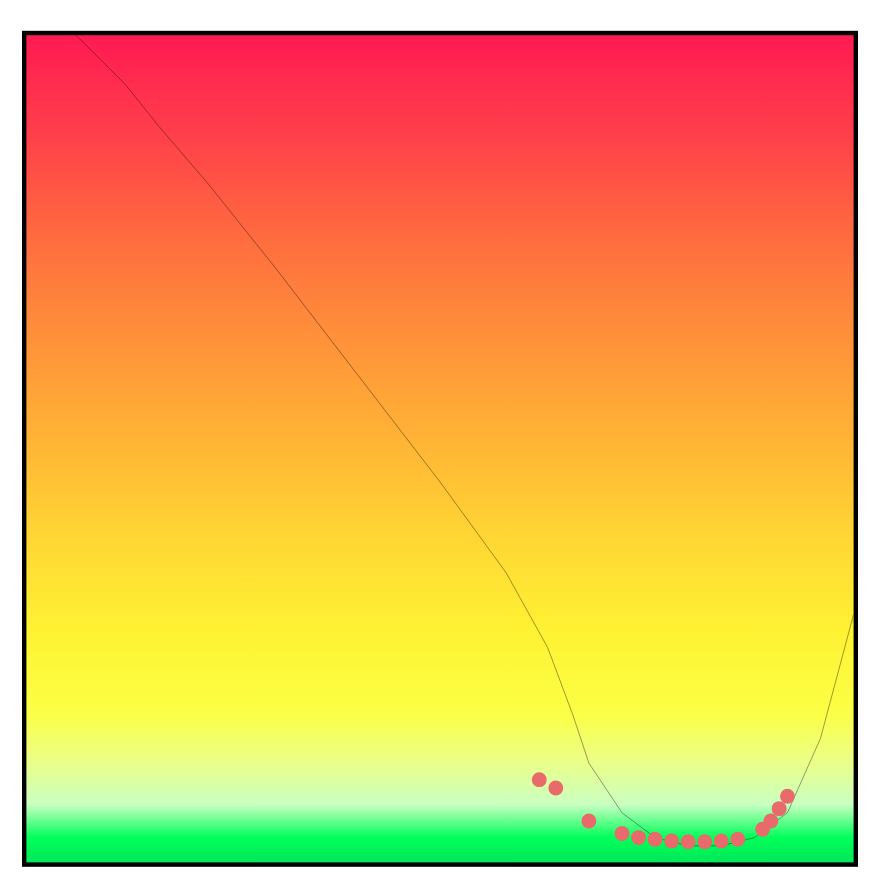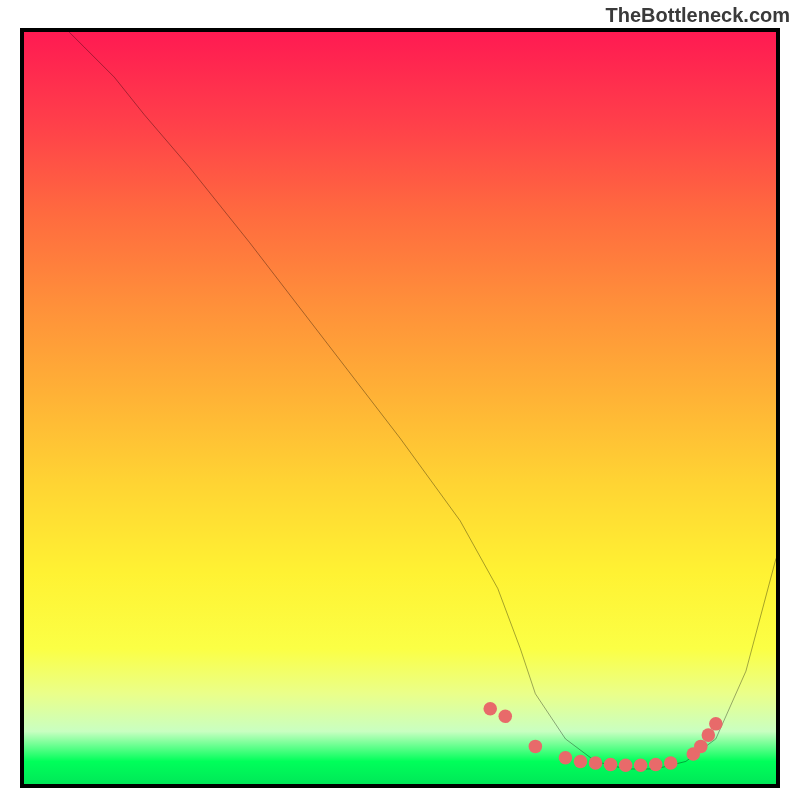--- a/index.html
+++ b/index.html
@@ -49,21 +49,20 @@
     left: 4px;
     top: 4px;
     width: 752px;
     height: 752px;
   }
 </style>
 </head>
 <body>
 
 <div class="container">
-  <div class="watermark">TheBottleneck.com</div>
   <div class="plot-frame">
     <div class="gradient"></div>
     <svg class="curve" viewBox="0 0 100 100" preserveAspectRatio="none">
       <g id="curve-group">
           <path d="M6 0 L8 2 L12 6 L16 11 L22 18 L30 28 L40 41 L50 54 L58 65 L63 74 L66 82 L68 88 L72 94 L76 97 L80 98 L84 98 L88 97 L92 94 L96 85 L100 70 " fill="none" stroke="#000000" stroke-width="0.35" vector-effect="non-scaling-stroke"></path>
         </g>
       <g id="dots-group">
           <circle cx="62" cy="90" r="0.9" fill="#e86a6a"></circle>
           <circle cx="64" cy="91" r="0.9" fill="#e86a6a"></circle>
           <circle cx="68" cy="95" r="0.9" fill="#e86a6a"></circle>

